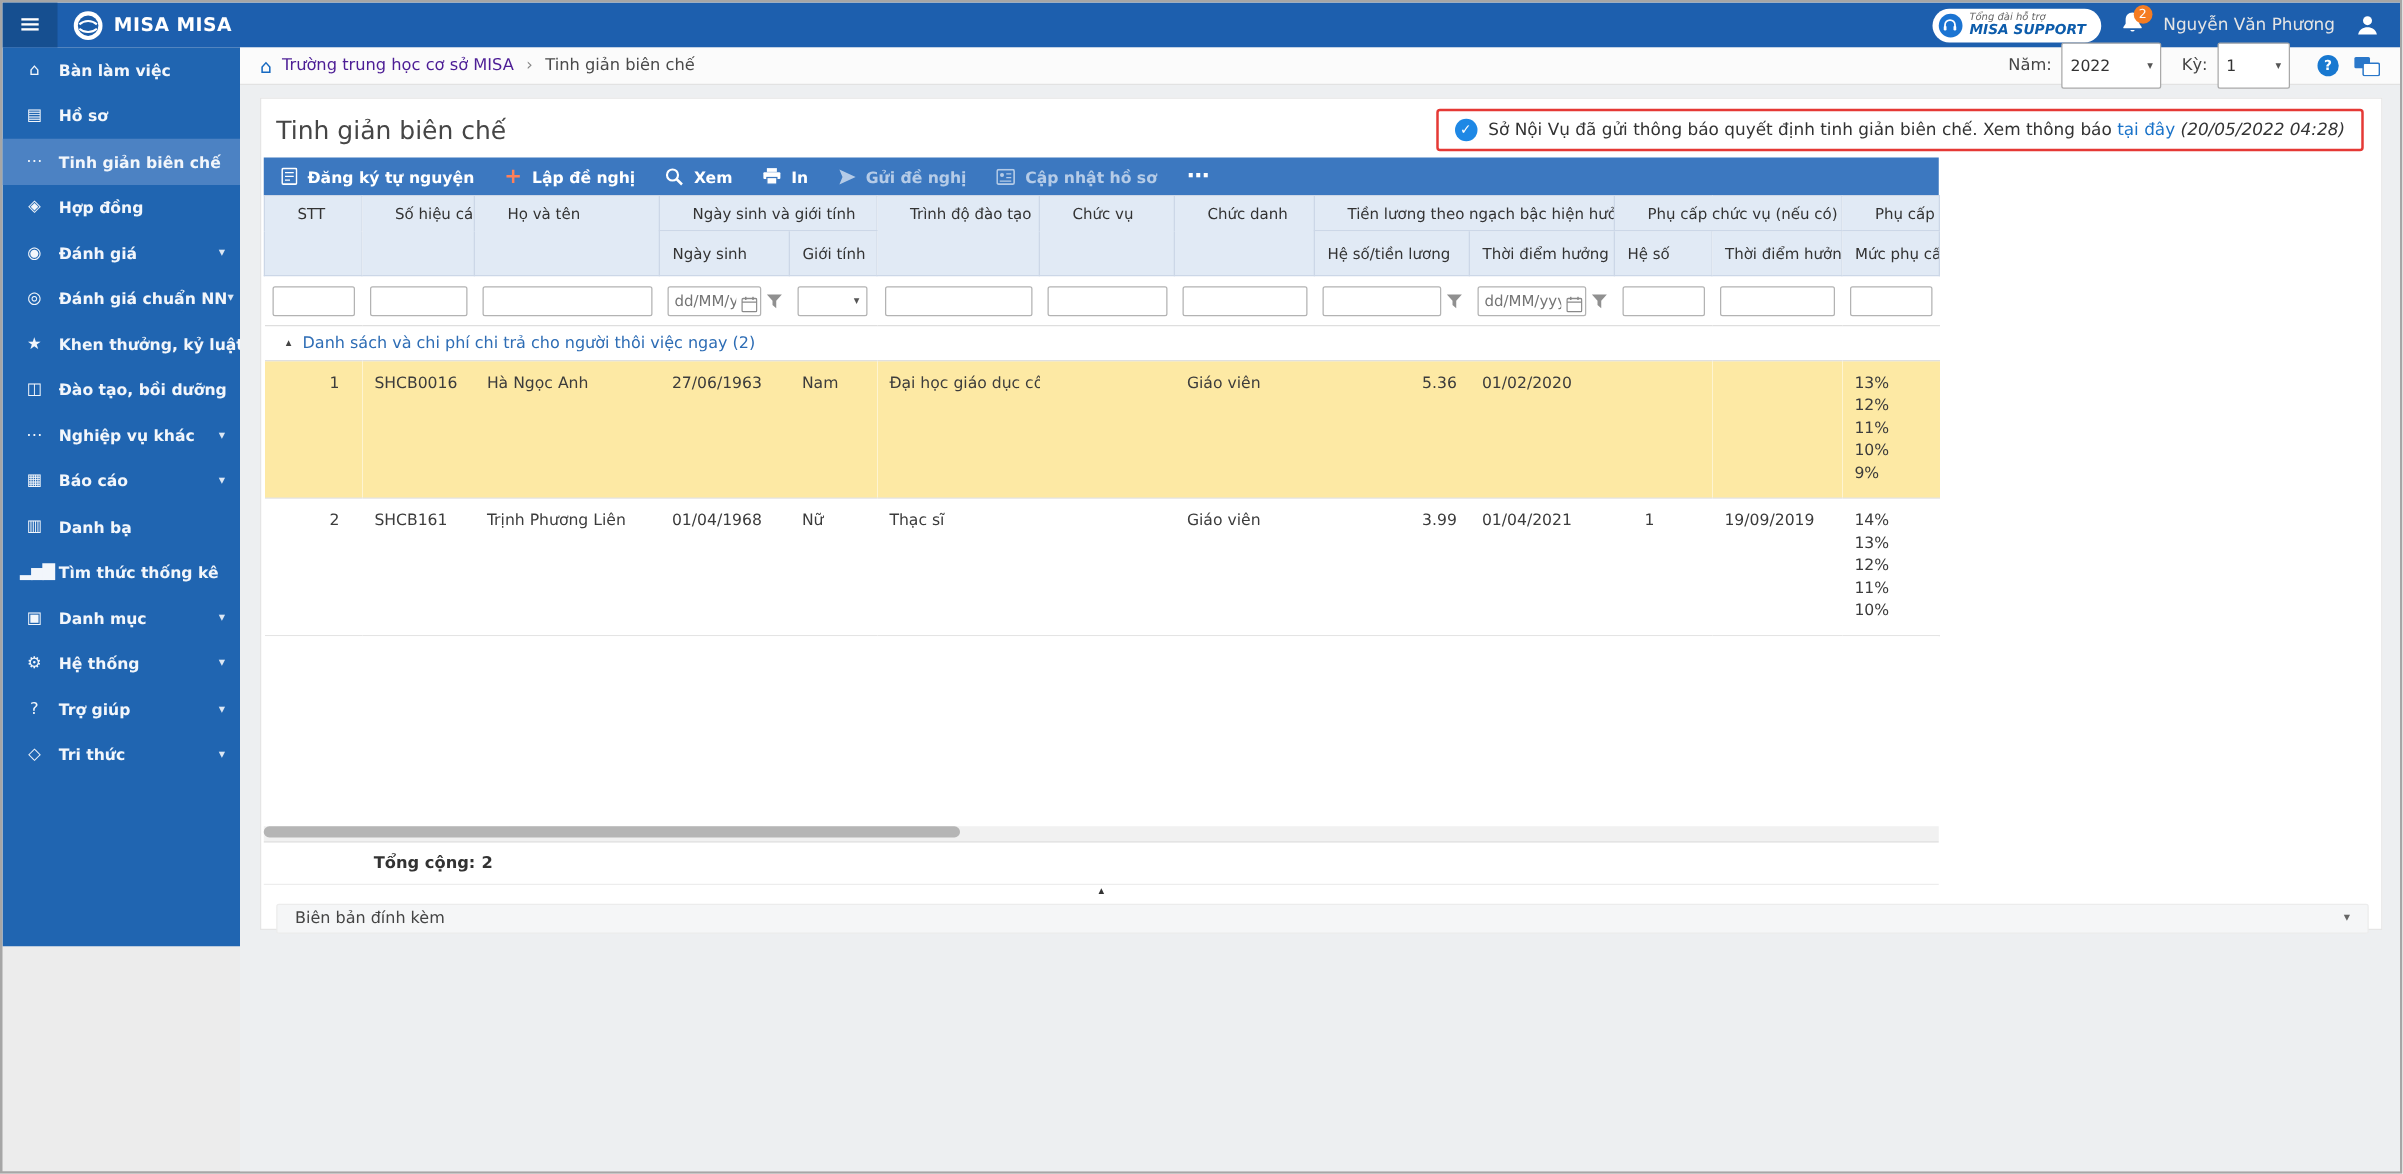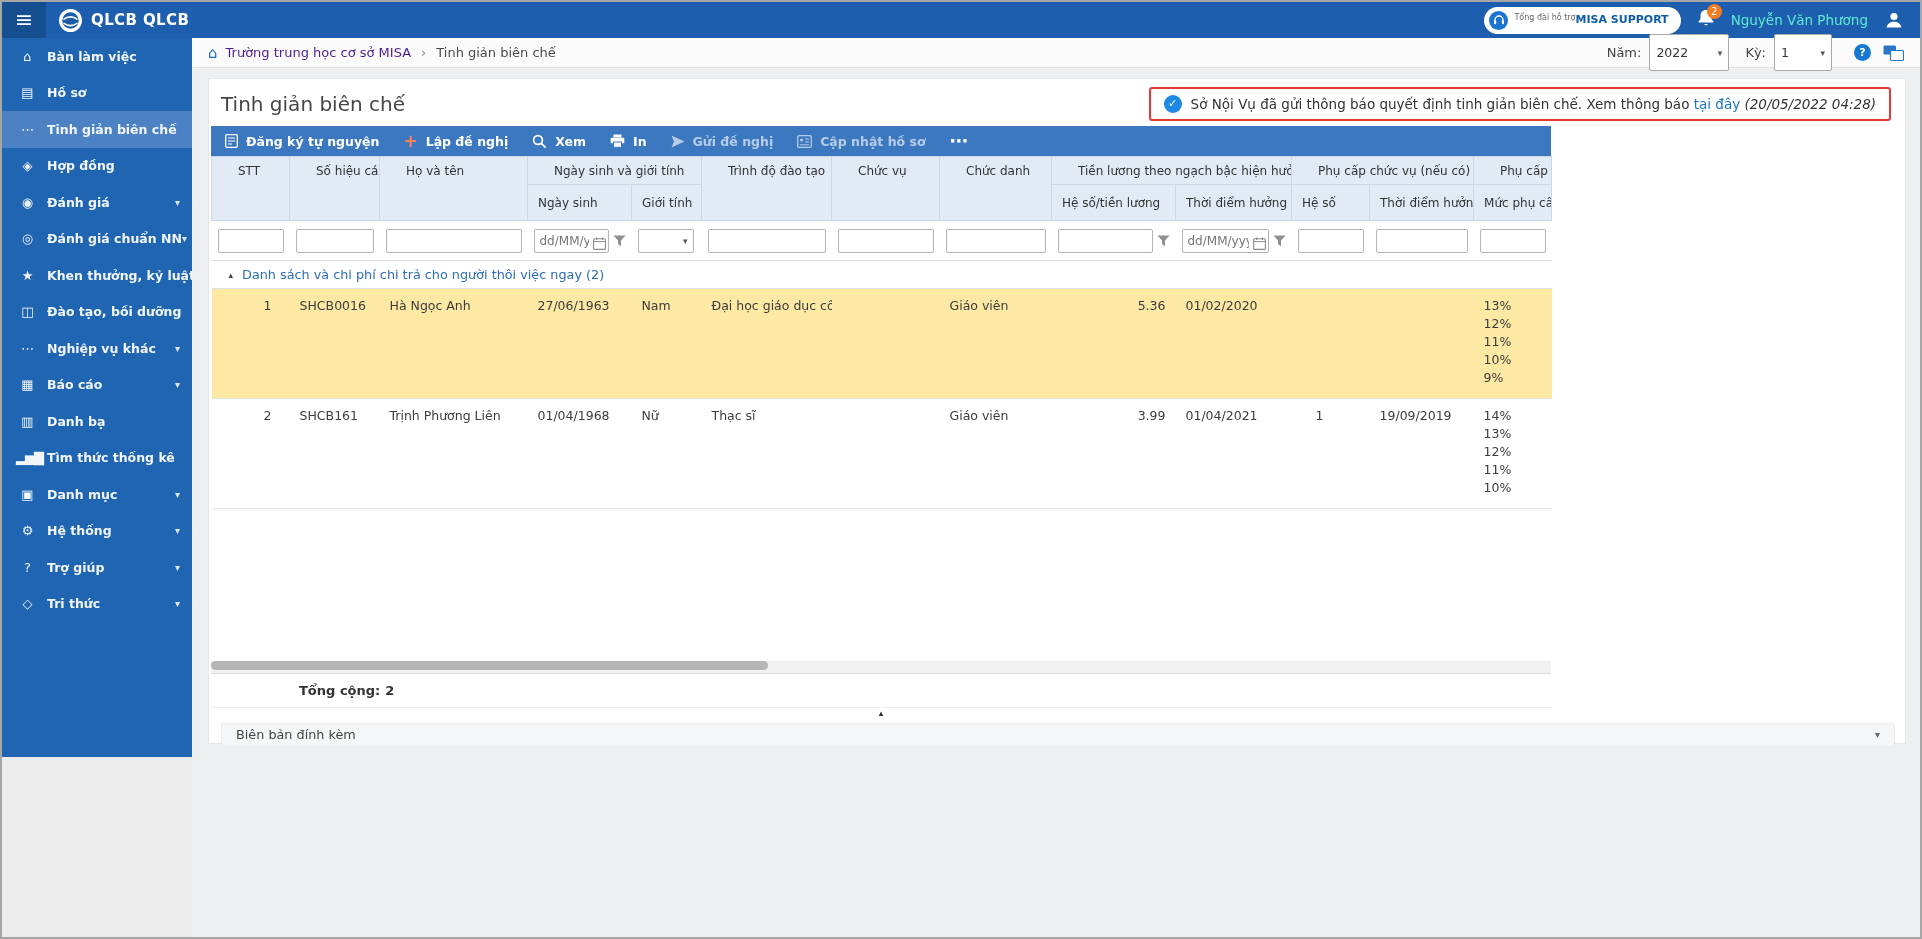--- a/index.html
+++ b/index.html
@@ -13,26 +13,26 @@
 
   
   .topbar { height:36px; background:#1d5fae; display:flex; align-items:center; }
   .burger { width:44px; height:36px; background:#164f90; display:flex; align-items:center; justify-content:center; cursor:pointer; }
   .burger span { color:#fff; font-size:22px; line-height:1; }
   .logo-wrap { display:flex; align-items:center; gap:8px; margin-left:12px; }
   .app-title { color:#fff; font-size:15px; font-weight:bold; letter-spacing:.4px; }
   .topbar-right { margin-left:auto; display:flex; align-items:center; gap:16px; padding-right:16px; }
   .support-pill { background:#fff; border-radius:14px; height:27px; display:flex; align-items:center; gap:6px; padding:0 12px 0 5px; cursor:pointer; }
   .support-icon-circle { width:19px; height:19px; border-radius:50%; background:#1b74d2; display:flex; align-items:center; justify-content:center; }
-  .support-text { display:flex; flex-direction:row; line-height:1.1; }
+  .support-text { display:flex; flex-direction:column; line-height:1.1;font-style:italic; }
   .support-line1 { font-size:8px; color:#666; }
   .support-line2 { font-size:11px; font-weight:bold; color:#0d5cab; }
   .bell-wrap { position:relative; cursor:pointer; }
   .badge { position:absolute; top:-5px; right:-7px; min-width:15px; height:15px; background:#f57c22; border-radius:8px; color:#fff; font-size:10px; display:flex; align-items:center; justify-content:center; padding:0 3px; }
-  .user-name { color:#5eead4; font-size:13.5px; }
+  .user-name { color:#e5e5e5; font-size:13.5px; }
 
   
   .body-row { display:flex; height:901px; }
   .sidebar { width:190px; height:719px; background:#2065b1; flex:0 0 190px; }
   .nav-item { height:36.5px; display:flex; align-items:center; padding-left:14px; color:#f2f6fb; cursor:pointer; }
   .nav-item.active { background:#4c82c3; }
   .nav-icon { width:22px; font-size:13px; text-align:center; margin-right:9px; flex:0 0 22px; letter-spacing:-1px; }
   .nav-label { font-size:12.5px; font-weight:600; white-space:nowrap;text-align:right; }
   .nav-chevron { margin-left:auto; padding-right:12px; font-size:10px; color:#dce7f4; }
 
@@ -117,21 +117,21 @@
     <div class="burger">
       <span>≡</span>
     </div>
     <div class="logo-wrap">
       <svg width="25" height="25" viewBox="0 0 25 25">
           <circle cx="12.5" cy="12.5" r="11.5" fill="#fff"></circle>
           <circle cx="12.5" cy="12.5" r="8.2" fill="#1b5ca8"></circle>
           <path d="M5.5 11.5c4-3.5 10-3.5 14 0" stroke="#fff" stroke-width="1.6" fill="none"></path>
           <path d="M5.5 15c4 3.5 10 3.5 14 0" stroke="#fff" stroke-width="1.6" fill="none"></path>
         </svg>
-      <span class="app-title">QLCB QLCB</span>
+      <span class="app-title">MISA MISA</span>
     </div>
     <div class="topbar-right">
       <div class="support-pill">
         <span class="support-icon-circle">
           <svg width="12" height="12" viewBox="0 0 12 12">
               <path d="M2 7V6a4 4 0 0 1 8 0v1" stroke="#fff" fill="none" stroke-width="1.4"></path>
               <rect x="1" y="6.5" width="2.2" height="3.8" rx="1" fill="#fff"></rect>
               <rect x="8.8" y="6.5" width="2.2" height="3.8" rx="1" fill="#fff"></rect>
             </svg>
         </span>

